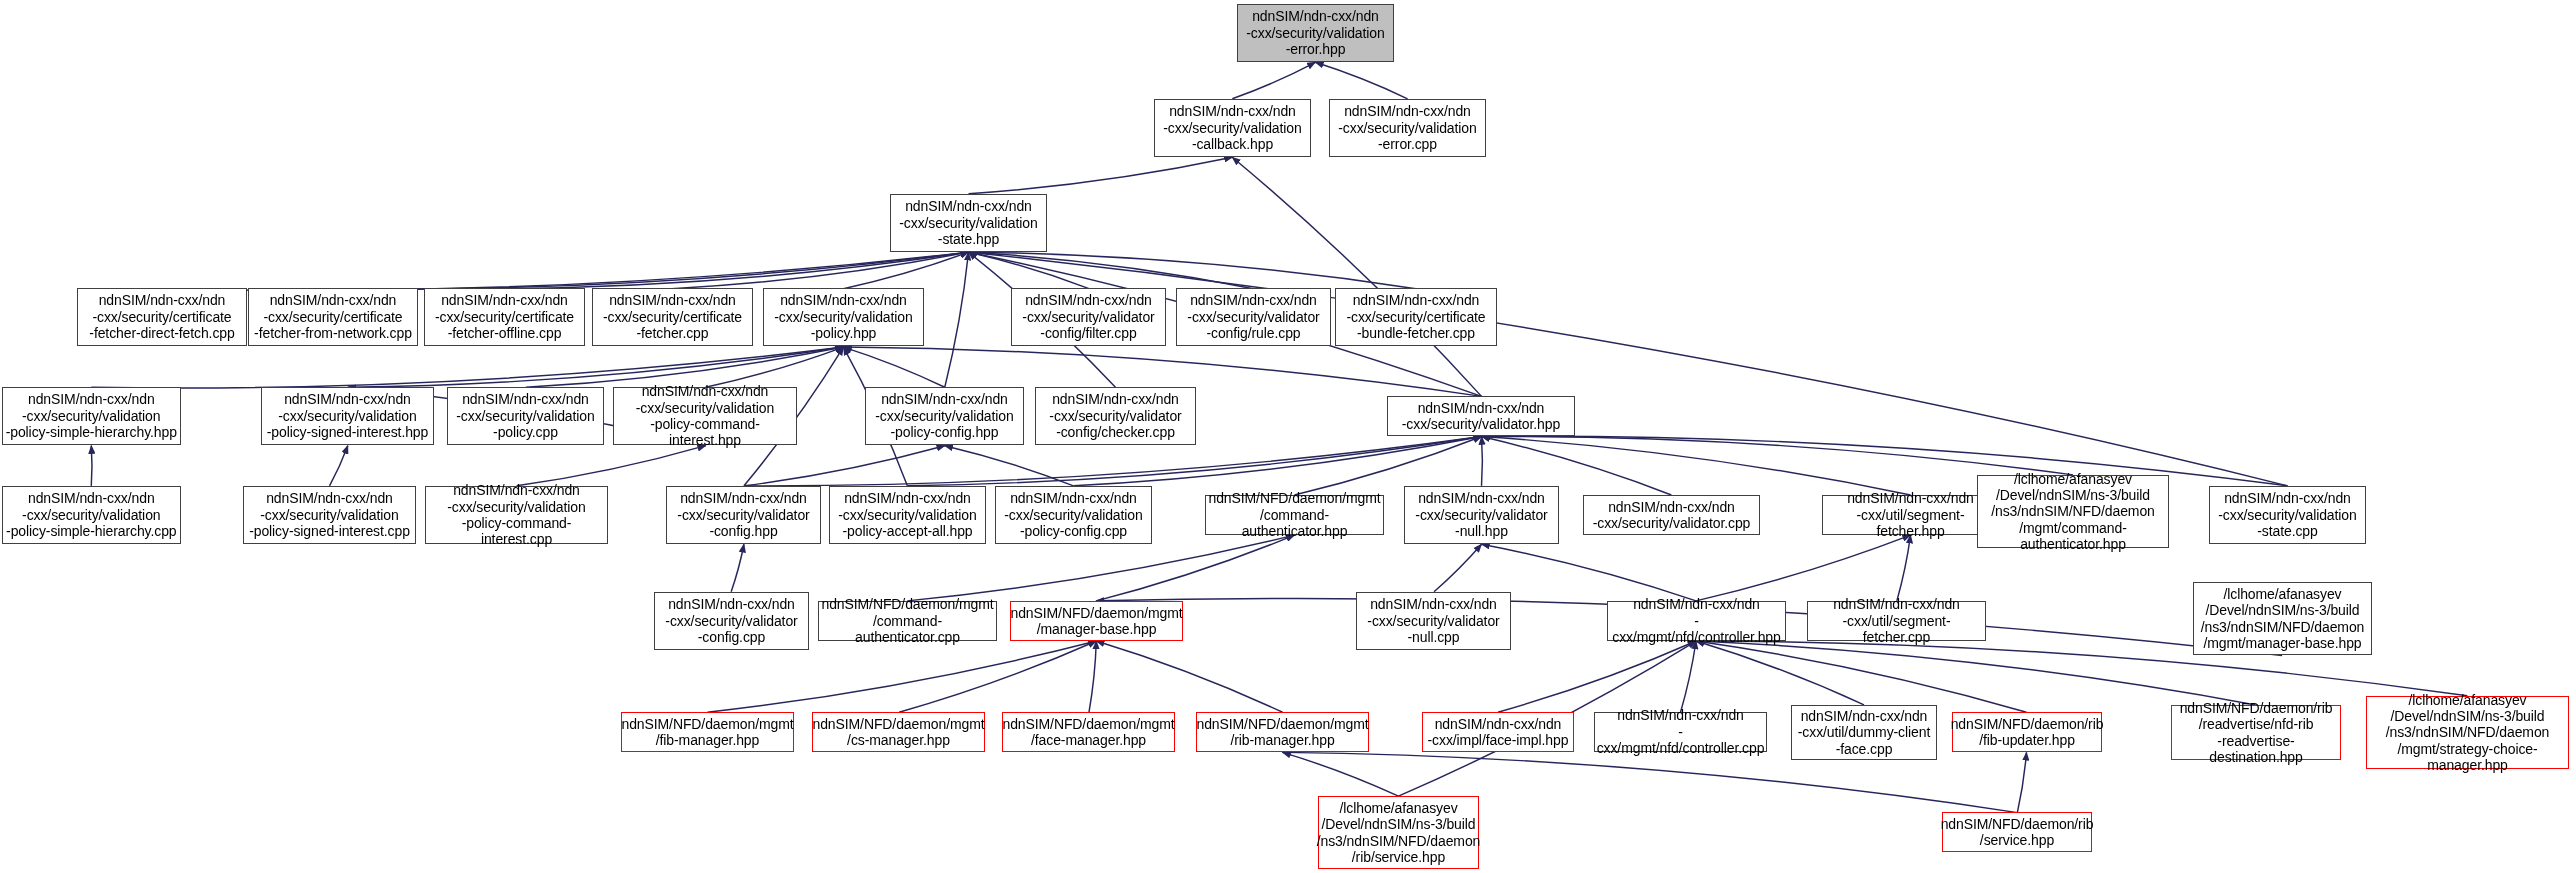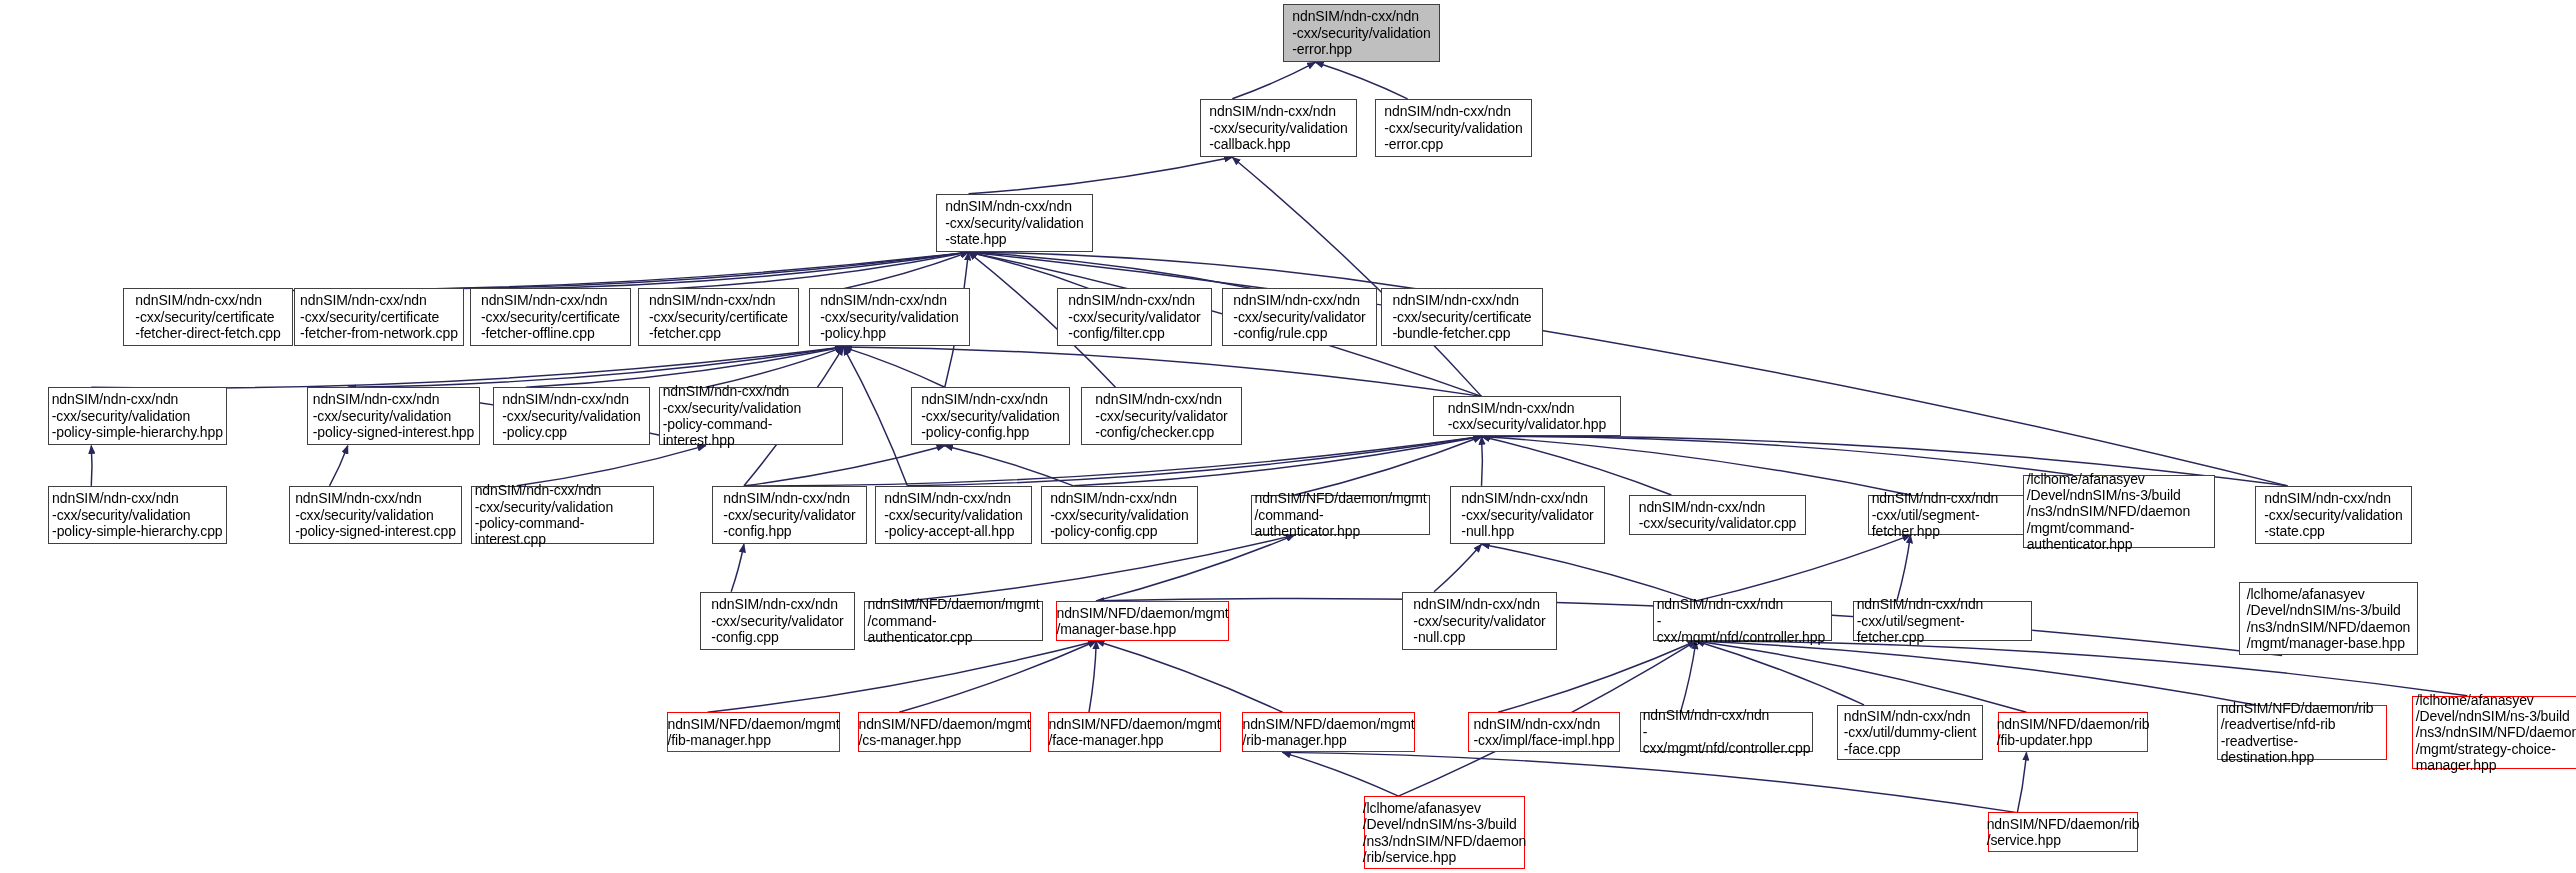--- a/index.html
+++ b/index.html
@@ -22,31 +22,30 @@
     width: 2576px;
     height: 874px;
     pointer-events: none;
   }
   .node {
     position: absolute;
     box-sizing: border-box;
     display: flex;
     align-items: center;
     justify-content: center;
-    text-align: left;
+    text-align: center;
     background: #ffffff;
     border: 0.9px solid #404040;
     color: #000000;
     font-size: 14px;
     line-height: 1.17;
     letter-spacing: -0.1px;
     white-space: pre-line;
     padding: 1.8px 2.7px;
     z-index: 5;
-    margin-left: 46px;
   }
   .node.root {
     background: #bfbfbf;
     border: 1.8px solid #404040;
   }
   .node.red {
     border: 1.8px solid #ff0000;
   }
   .node.thick {
     border-width: 1.8px;

